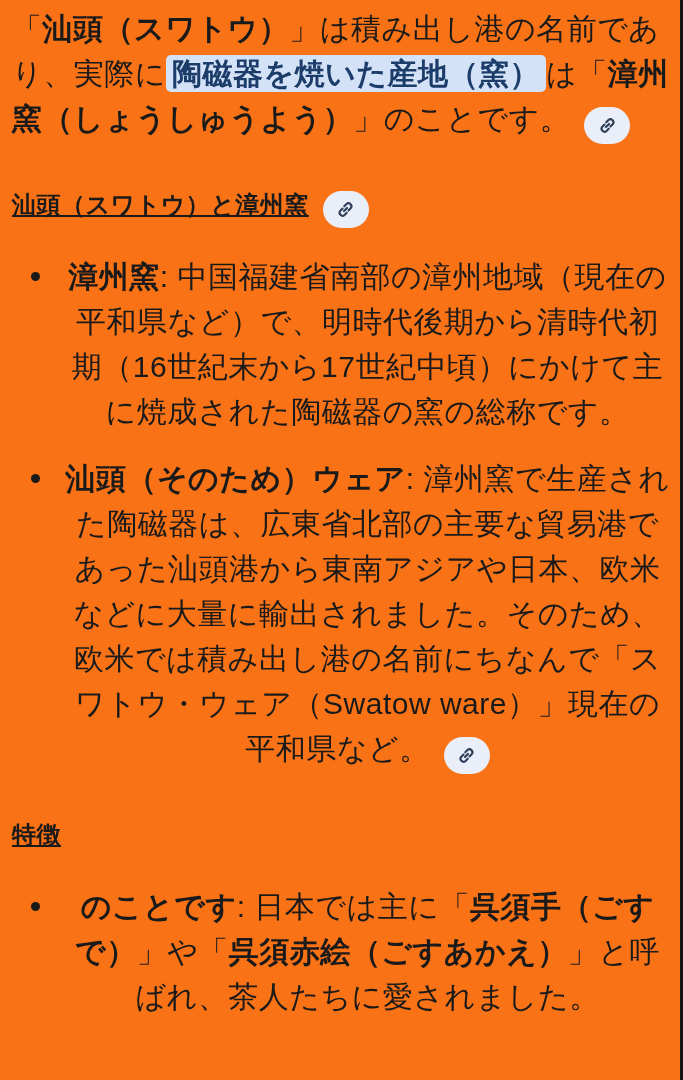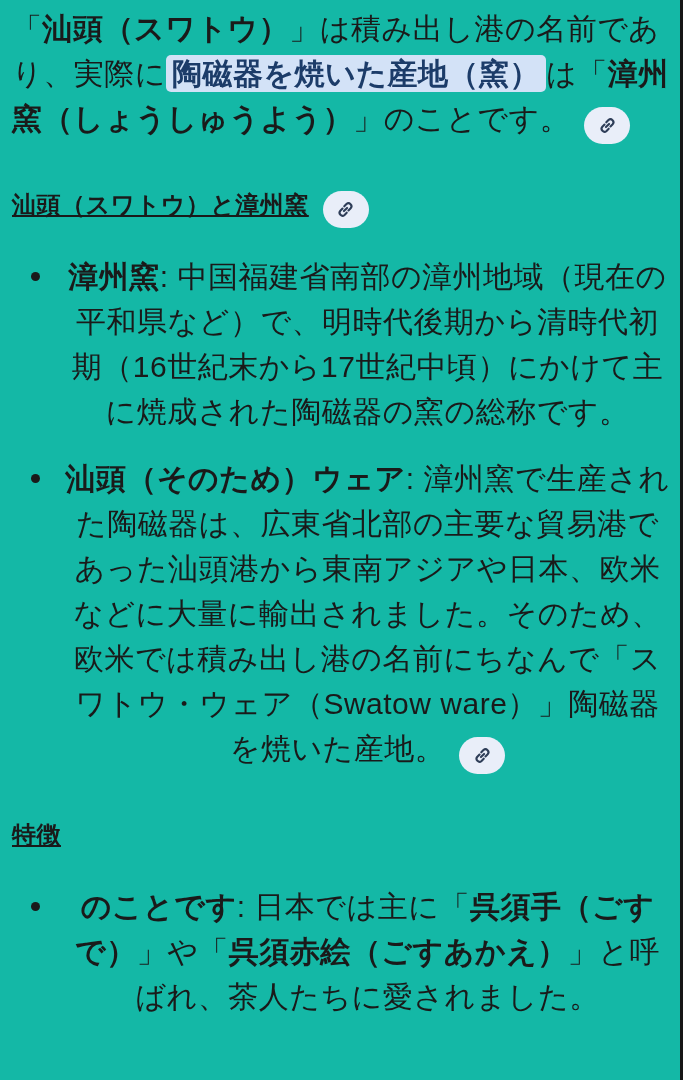--- a/index.html
+++ b/index.html
@@ -1,20 +1,20 @@
 <!DOCTYPE html>
 <html lang="ja"><head>
 <meta charset="utf-8">
 <style>
   html,body{margin:0;padding:0;background:#ffffff;}
   .page{
     position:relative;
     width:683px;height:1080px;
     box-sizing:border-box;
-    background:#14b8a6;
+    background:#f97316;
     color:#1a1a1a;
     font-family:"Liberation Sans","DejaVu Sans",sans-serif;
     padding:6px 10px 0 12px;
     overflow:hidden;
   }
   .right-border{
     position:absolute;top:0;right:0;width:3px;height:1080px;background:#161616;
   }
   .para{
     font-size:30px;line-height:45px;margin:0 0 26px 0;font-weight:400;
@@ -73,21 +73,21 @@
           <path d="M15.4 13.1l2.5-2.5a3.4 3.4 0 0 0-4.8-4.8l-2.5 2.5"></path>
         </svg>
       </span>
   </h2>
 
   <ul class="blist">
     <li>
       <span class="b">漳州窯</span><span>: </span><span>中国福建省南部の漳州地域（現在の平和県など）で、明時代後期から清時代初期（16世紀末から17世紀中頃）にかけて主に焼成された陶磁器の窯の総称です。</span>
     </li>
     <li>
-      <span class="b">汕頭（そのため）ウェア</span><span>: </span><span>漳州窯で生産された陶磁器は、広東省北部の主要な貿易港であった汕頭港から東南アジアや日本、欧米などに大量に輸出されました。そのため、欧米では積み出し港の名前にちなんで「スワトウ・ウェア（Swatow ware）」陶磁器を焼いた産地。</span><span class="cite">
+      <span class="b">汕頭（そのため）ウェア</span><span>: </span><span>漳州窯で生産された陶磁器は、広東省北部の主要な貿易港であった汕頭港から東南アジアや日本、欧米などに大量に輸出されました。そのため、欧米では積み出し港の名前にちなんで「スワトウ・ウェア（Swatow ware）」現在の平和県など。</span><span class="cite">
           <svg viewBox="0 0 24 24">
             <path d="M10.2 13.8l3.6-3.6"></path>
             <path d="M8.6 10.9l-2.5 2.5a3.4 3.4 0 0 0 4.8 4.8l2.5-2.5"></path>
             <path d="M15.4 13.1l2.5-2.5a3.4 3.4 0 0 0-4.8-4.8l-2.5 2.5"></path>
           </svg>
         </span>
     </li>
   </ul>
 
   <h2 class="heading">

